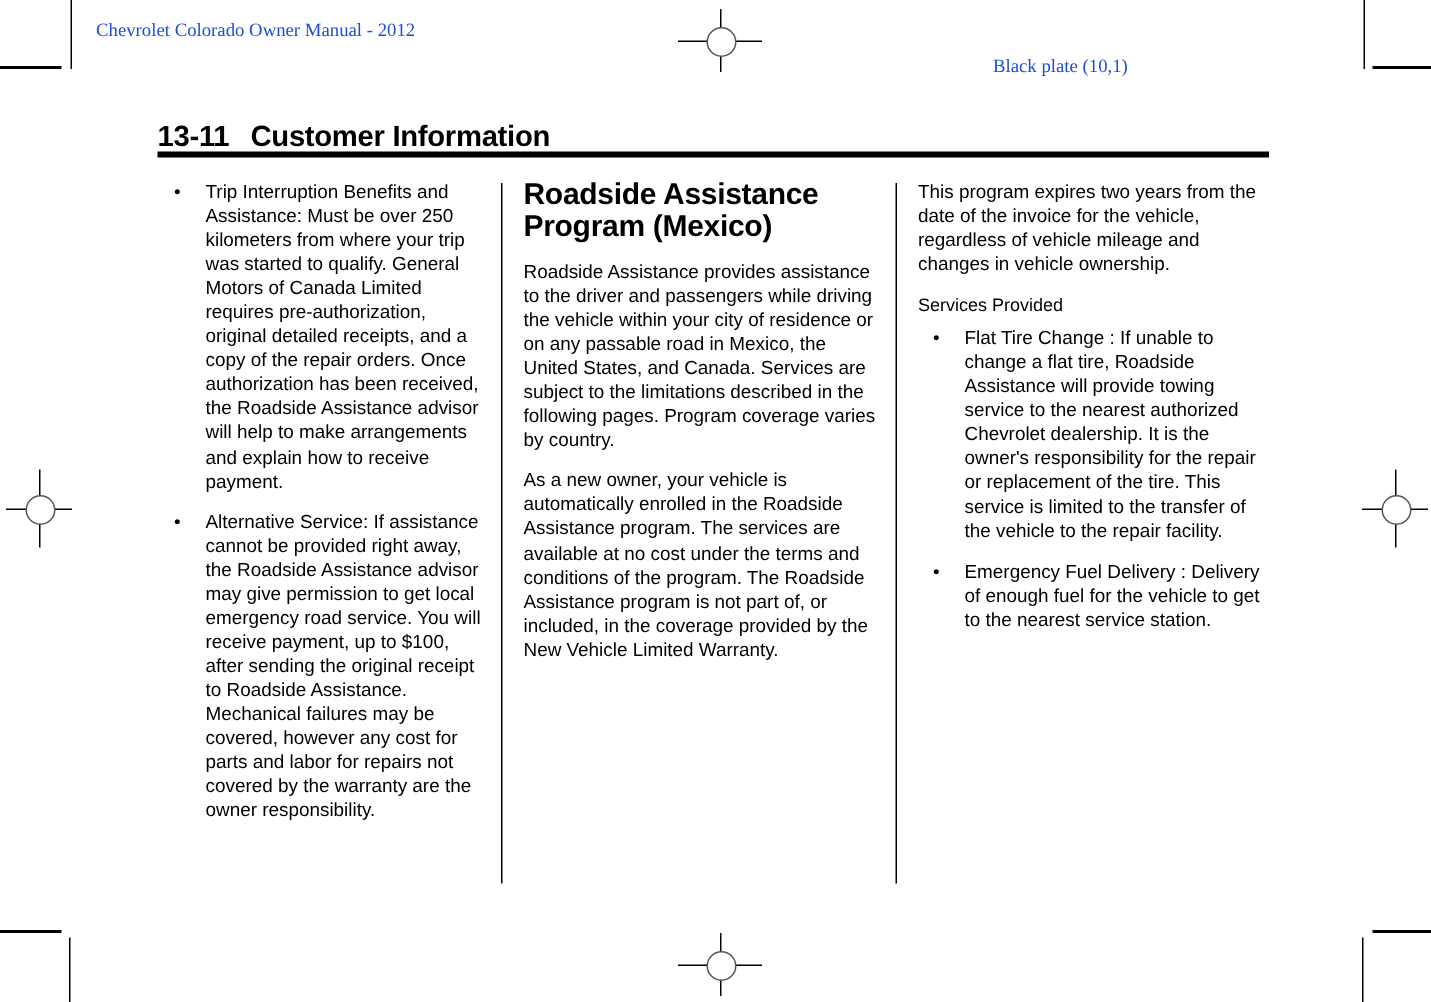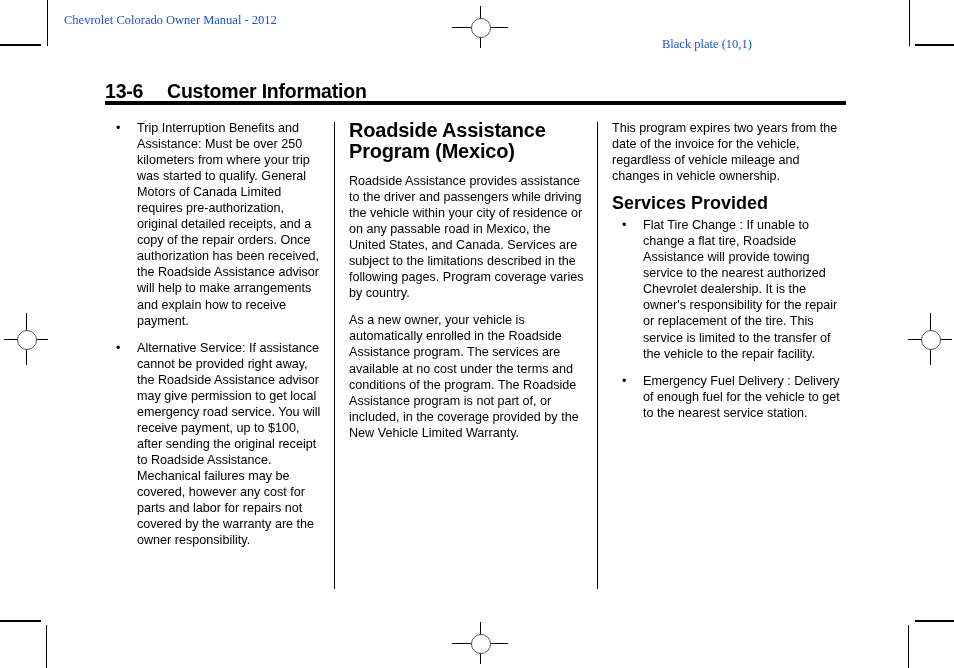--- a/index.html
+++ b/index.html
@@ -115,23 +115,23 @@
   
   h2.sec-title {
     margin: 0 0 11px 0;
     font-size: 20px;
     line-height: 21px;
     font-weight: bold;
     letter-spacing: -0.2px;
   }
   h3.sub-title {
     margin: 0 0 6px 0;
-    font-size: 18px;
+    font-size: 12px;
     line-height: 16px;
-    font-weight: bold;
+    font-weight: normal;
   }
   p.para {
     margin: 0 0 11px 0;
   }
   p.para:last-child { margin-bottom: 0; }
 
   ul.bullets {
     margin: 0;
     padding: 0;
     list-style: none;
@@ -181,21 +181,21 @@
 <div class="reg-mark" style="left:452px; top:622px; width:56px; height:42px;">
   <div class="reg-h"></div>
     <div class="reg-v"></div>
     <div class="reg-c"></div>
 </div>
 
 <div class="running-head left">Chevrolet Colorado Owner Manual - 2012</div>
 <div class="running-head right">Black plate (10,1)</div>
 
 <div class="page-heading">
-  <span class="folio">13-6</span><span>Customer Information</span>
+  <span class="folio">13-11</span><span>Customer Information</span>
 </div>
 <div class="heading-rule"></div>
 
 <div class="col-rule r1"></div>
 <div class="col-rule r2"></div>
 
 <div class="col col-1">
   <ul class="bullets">
     <li>
       <span class="bullet-dot">•</span><span class="lead">Trip Interruption Benefits and Assistance:</span><span> Must be over 250 kilometers from where your trip was started to qualify. General Motors of Canada Limited requires pre-authorization, original detailed receipts, and a copy of the repair orders. Once authorization has been received, the Roadside Assistance advisor will help to make arrangements and explain how to receive payment.</span>

